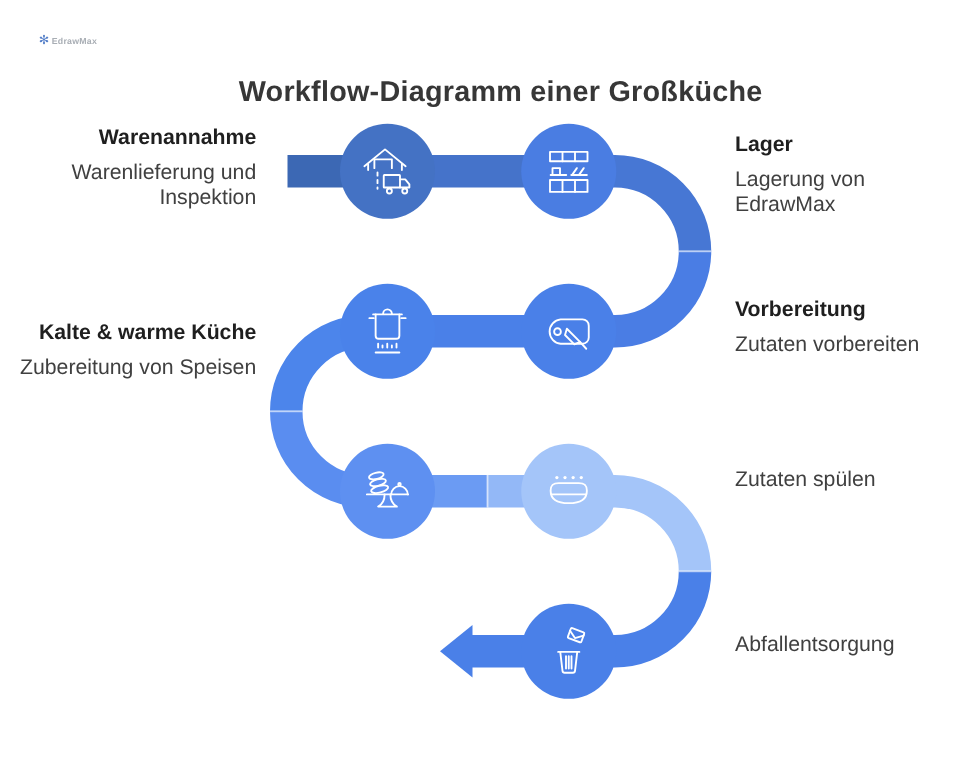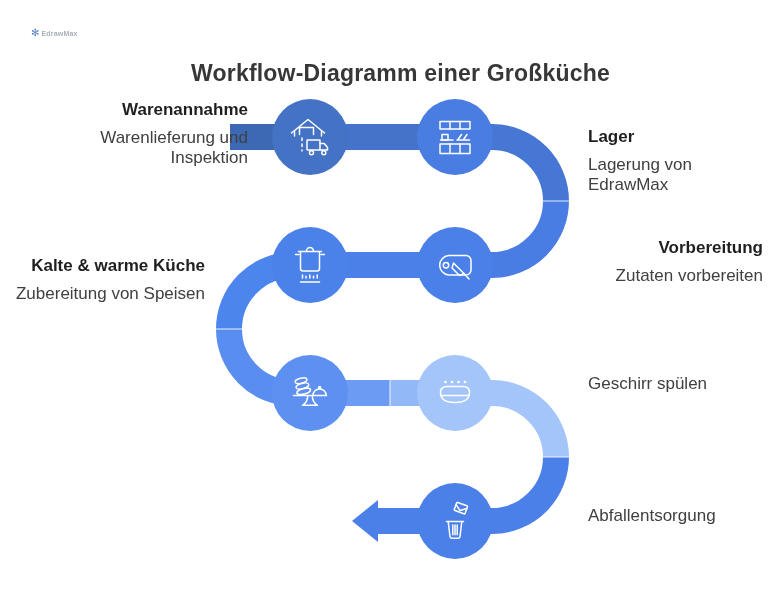--- a/index.html
+++ b/index.html
@@ -131,42 +131,42 @@
       <g transform="rotate(20 30 11.5)">
         <rect x="24" y="7" width="11.5" height="8.5" rx="1"></rect>
         <path d="M24 9.5 l5.7 4.2 L35.5 9.5"></path>
       </g>
       <path d="M15.5 24.5 H32.5"></path>
       <path d="M17.2 24.5 L19 39.7 a1.7 1.7 0 0 0 1.7 1.5 h6.6 a1.7 1.7 0 0 0 1.7 -1.5 L30.8 24.5"></path>
       <path d="M21.8 28 V37.8 M24 28 V37.8 M26.2 28 V37.8"></path>
     </svg>
   </div>
 
-  <div class="label left" style="top:100px;margin-left:43px;">
+  <div class="label left" style="top:100px;">
     <div class="label-title">Warenannahme</div>
     <div class="label-desc">Warenlieferung und Inspektion</div>
   </div>
 
-  <div class="label right" style="top:127px;">
+  <div class="label right" style="top:106px;">
     <div class="label-title">Lager</div>
     <div class="label-desc">Lagerung von EdrawMax</div>
   </div>
 
-  <div class="label right" style="top:238px;text-align:right;">
+  <div class="label right" style="top:238px;">
     <div class="label-title">Vorbereitung</div>
     <div class="label-desc">Zutaten vorbereiten</div>
   </div>
 
   <div class="label left" style="top:256px;">
     <div class="label-title">Kalte &amp; warme Küche</div>
     <div class="label-desc">Zubereitung von Speisen</div>
   </div>
 
 
   <div class="label right" style="top:366px;">
-    <div class="label-desc">Geschirr spülen</div>
+    <div class="label-desc">Zutaten spülen</div>
   </div>
 
   <div class="label right" style="top:498px;">
     <div class="label-desc">Abfallentsorgung</div>
   </div>
 
 </div>
 
 </body></html>

